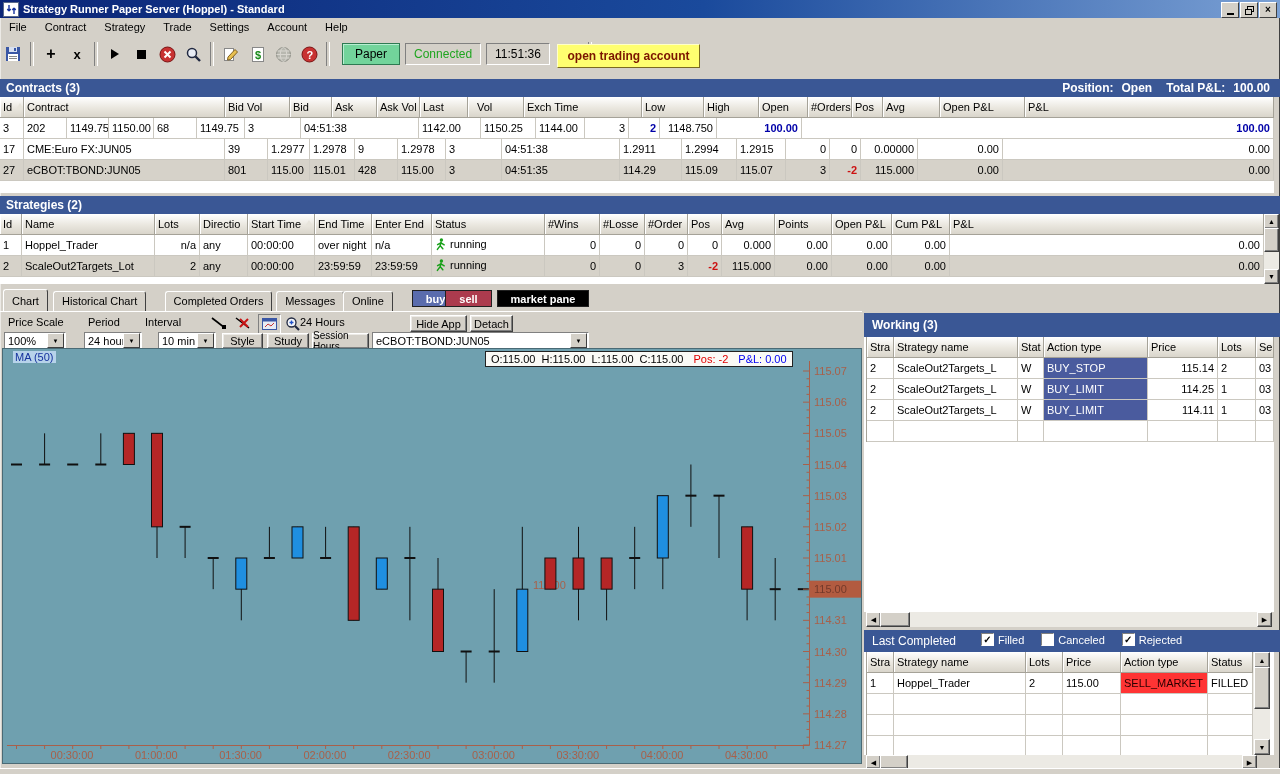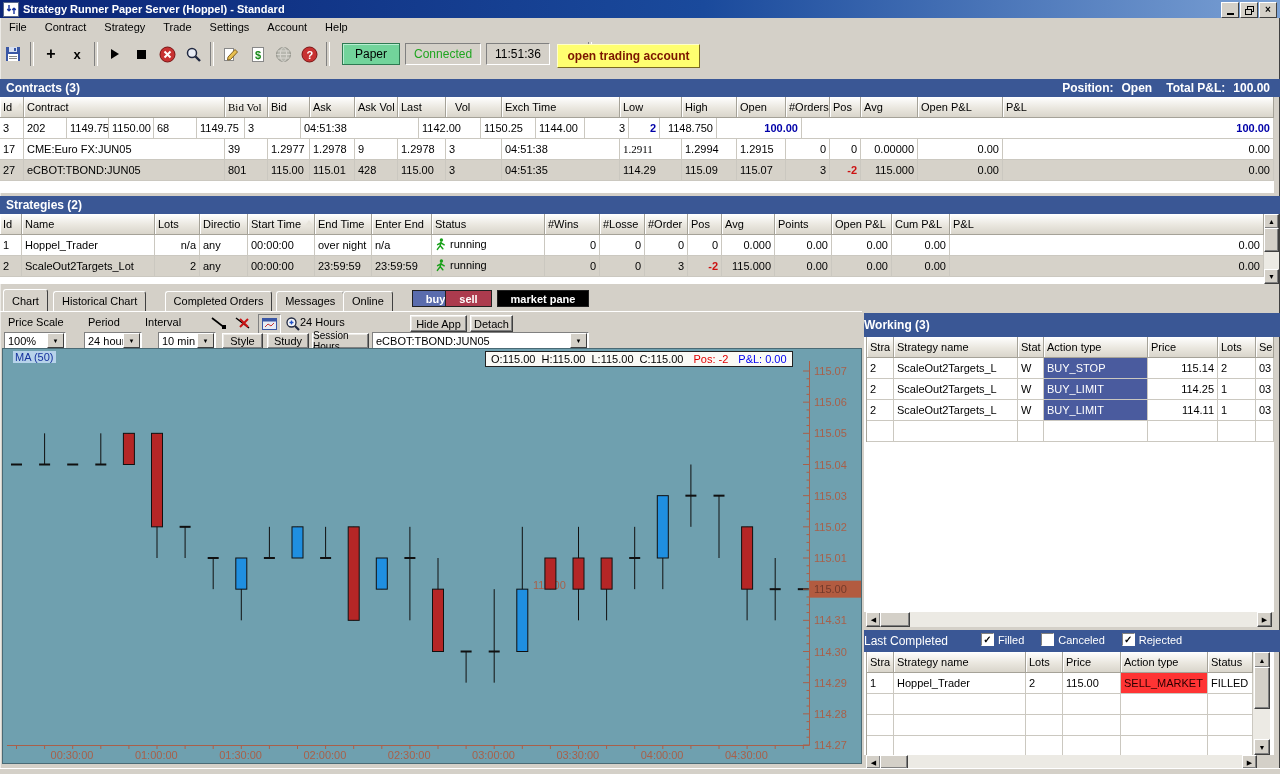--- a/index.html
+++ b/index.html
@@ -87,21 +87,21 @@
   .chartplot svg{position:absolute;left:0;top:0;}
   svg text{font-family:"Liberation Sans",sans-serif;}
   .malabel{position:absolute;left:10px;top:2px;background:#B7D3EA;color:#16339E;padding:0 2px;font-size:11px;}
   .infobox{position:absolute;left:482px;top:2px;height:14px;background:#FAFAF6;border:1px solid #222;
            display:flex;align-items:center;padding:0 5px;gap:10px;font-size:11px;}
   .infobox .pre{white-space:pre;}
   .pos-red{color:#E00000;}
   .pl-blue{color:#0000F0;}
   
   .panelbar{position:absolute;background:#3A5795;color:#FFF;display:flex;align-items:center;}
-  .panelbar .title{font-weight:bold;font-size:12px;}
+  .panelbar .title{font-weight:bold;font-size:12px;padding-left:8px;}
   .pbuttons{position:absolute;right:5px;top:2px;display:flex;gap:4px;}
   .pbtn{height:19px;padding:0 8px;font-weight:bold;font-size:11px;}
   .pbtn.warn{color:#8B0000;}
   .checks{position:absolute;left:117px;top:3px;display:flex;gap:17px;}
   .checkitem{display:flex;align-items:center;gap:4px;}
   .checkbox{width:11px;height:11px;background:#FFF;border:1px solid;border-color:#808080 #FFF #FFF #808080;
             display:flex;align-items:center;justify-content:center;font-size:10px;font-weight:bold;color:#000;line-height:1;}
   .statusbar{position:absolute;left:0;top:768px;width:1280px;height:6px;background:#D4D0C8;border-top:1px solid #FFF;}
   .whitefill{position:absolute;background:#FFF;}
 </style>
@@ -229,21 +229,21 @@
   </div>
   <div class="tmount" style="left:0;top:97px;width:1274px;height:96px;">
       <div class="t-head">
         <div class="t-hcell" style="width: 24px;">
           <span>Id</span>
           <span class="sort-tri"></span>
         </div>
         <div class="t-hcell" style="width: 201px;">
           <span>Contract</span>
         </div>
-        <div class="t-hcell" style="width: 43px; font-family: Liberation Serif, serif;">
+        <div class="t-hcell" style="width: 65px;">
           <span>Bid Vol</span>
         </div>
         <div class="t-hcell" style="width: 42px;">
           <span>Bid</span>
         </div>
         <div class="t-hcell" style="width: 45px;">
           <span>Ask</span>
         </div>
         <div class="t-hcell" style="width: 43px;">
           <span>Ask Vol</span>
@@ -303,21 +303,21 @@
       <div class="t-row">
         <div class="t-cell" style="width: 24px;">17</div>
         <div class="t-cell" style="width: 201px;">CME:Euro FX:JUN05</div>
         <div class="t-cell" style="width: 43px;">39</div>
         <div class="t-cell" style="width: 42px;">1.2977</div>
         <div class="t-cell" style="width: 45px;">1.2978</div>
         <div class="t-cell" style="width: 43px;">9</div>
         <div class="t-cell" style="width: 48px;">1.2978</div>
         <div class="t-cell" style="width: 56px;">3</div>
         <div class="t-cell" style="width: 118px;">04:51:38</div>
-        <div class="t-cell" style="width: 62px; font-family: Liberation Serif, serif;">1.2911</div>
+        <div class="t-cell" style="width: 62px;">1.2911</div>
         <div class="t-cell" style="width: 55px;">1.2994</div>
         <div class="t-cell" style="width: 49px;">1.2915</div>
         <div class="t-cell r" style="width: 44px;">0</div>
         <div class="t-cell r" style="width: 31px;">0</div>
         <div class="t-cell r" style="width: 57px;">0.00000</div>
         <div class="t-cell r" style="width: 85px;">0.00</div>
         <div class="t-cell grow r">0.00</div>
       </div>
       <div class="t-row row-alt">
         <div class="t-cell" style="width: 24px;">27</div>

